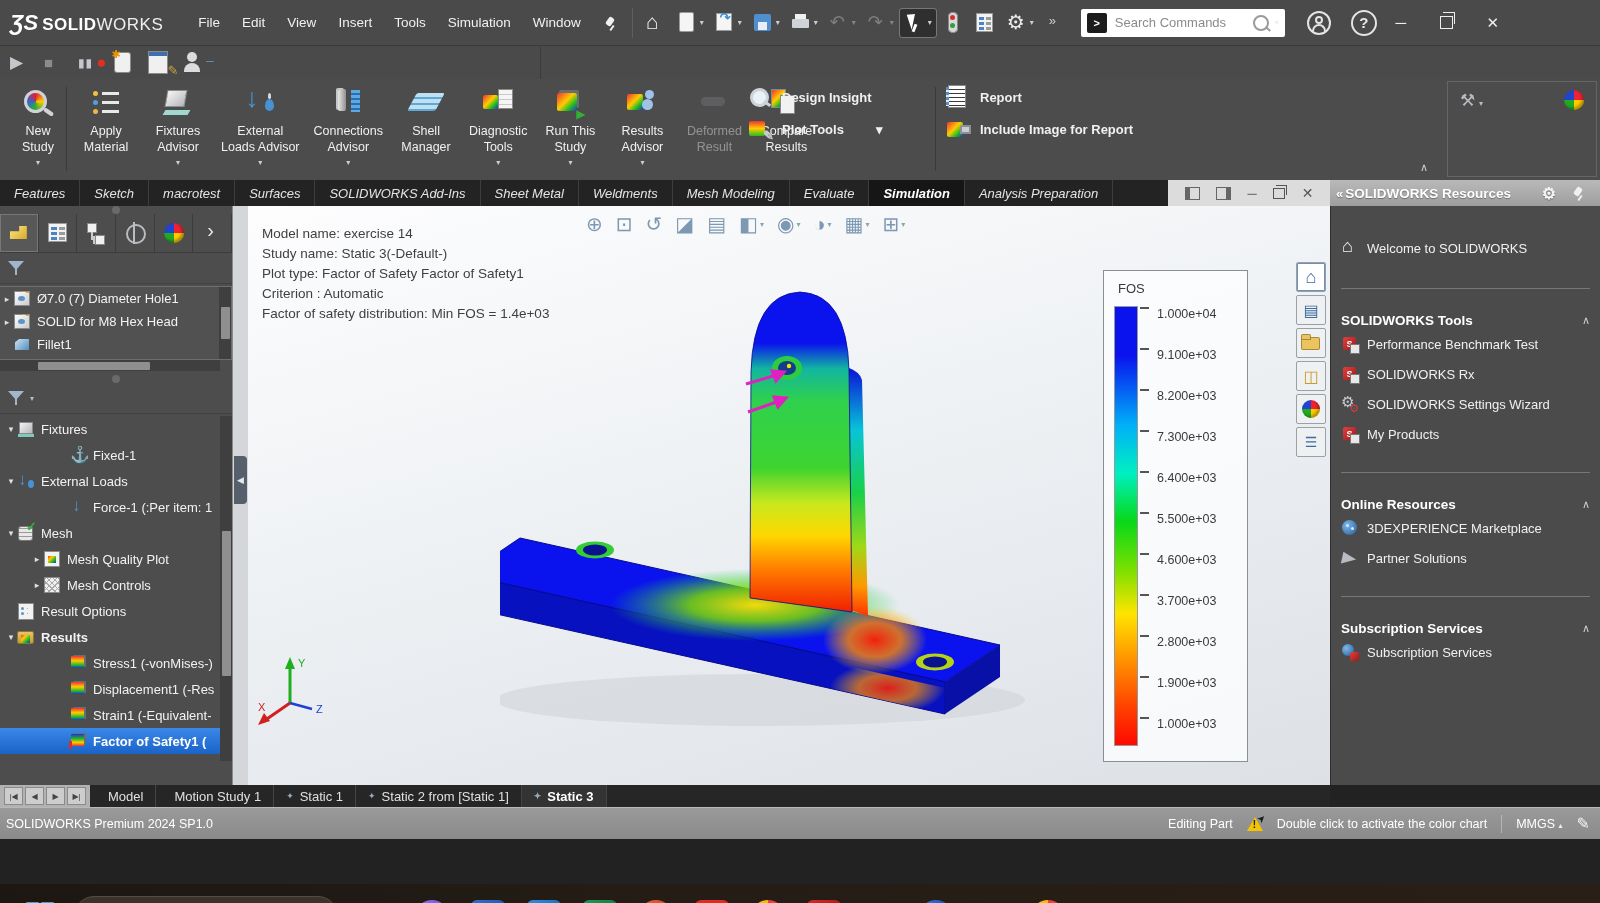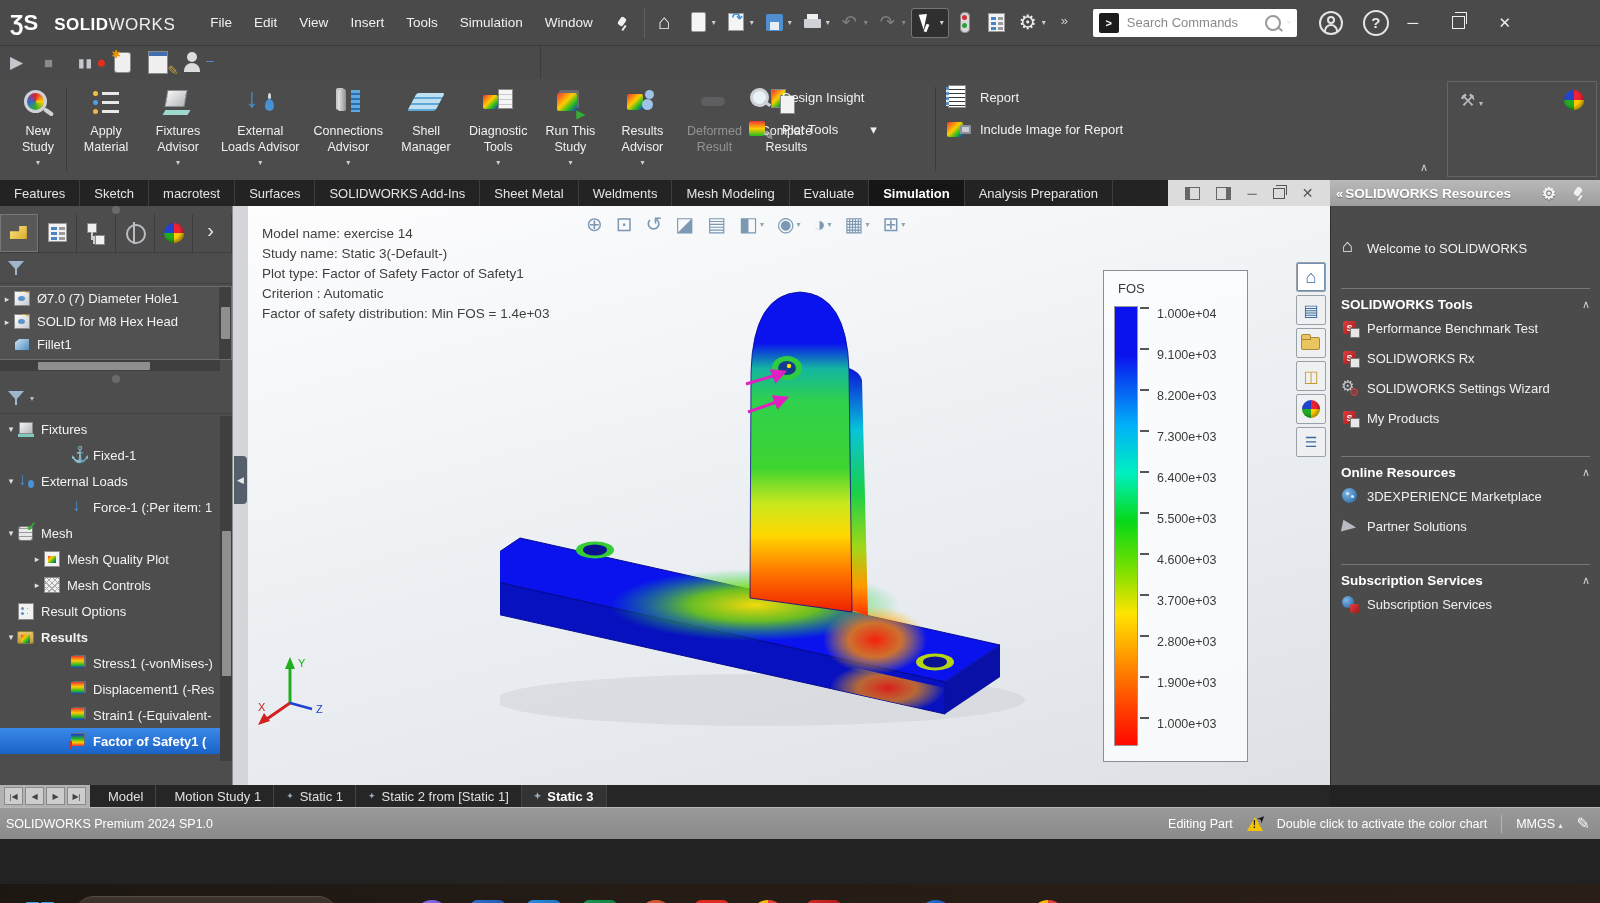--- a/index.html
+++ b/index.html
@@ -4,21 +4,21 @@
 <style>
   html,body{margin:0;padding:0;background:#222;}
   #app{position:relative;width:1600px;height:903px;overflow:hidden;
        font-family:"Liberation Sans",sans-serif;font-size:13px;color:#e8e8e8;
        -webkit-font-smoothing:antialiased;}
   b{font-weight:bold;}
   
   #titlebar{position:absolute;left:0;top:0;width:1600px;height:45px;background:#4a4a4a;
             display:flex;align-items:center;}
   .logo{display:flex;align-items:baseline;margin-left:10px;color:#fff;}
-  .logo .ds{font-weight:bold;font-size:22px;margin-right:16px;}
+  .logo .ds{font-style:italic;font-weight:bold;font-size:22px;margin-right:4px;}
   .logo .sw{font-size:17px;letter-spacing:.5px;}
   .logo .sw .lt{font-weight:300;color:#eee;}
   .menus{display:flex;margin-left:24px;}
   .menu{padding:6px 11px;font-size:13.5px;color:#f0f0f0;cursor:default;}
   .pin-ic{width:14px;height:14px;display:inline-block;position:relative;margin:0 10px;}
   .pin-ic::before{content:"";position:absolute;left:5px;top:1px;width:6px;height:9px;background:#f0f0f0;border-radius:2px;transform:rotate(35deg);}
   .pin-ic::after{content:"";position:absolute;left:9px;top:9px;width:2px;height:6px;background:#f0f0f0;transform:rotate(35deg);}
   .vsep{width:1px;height:30px;background:#5e5e5e;margin:0 6px;}
   .qat{display:flex;align-items:center;}
   .qbtn{display:flex;align-items:center;padding:3px 4px;margin:0 1px;border-radius:2px;}
@@ -93,21 +93,21 @@
   [data-icon=diagnostic]::before{content:"";position:absolute;left:2px;top:8px;width:15px;height:14px;background:linear-gradient(135deg,#e33,#fc0 45%,#2b2,#23c);border-radius:2px;}
   [data-icon=diagnostic]::after{content:"";position:absolute;right:3px;top:3px;width:13px;height:18px;background:repeating-linear-gradient(180deg,#f5f5f5 0 4px,#c9c9c9 4px 5px);box-shadow:0 0 0 1px #8a8a8a;}
   [data-icon=run-study]::before{content:"";position:absolute;left:4px;top:6px;width:20px;height:18px;background:linear-gradient(135deg,#e33,#fc0 45%,#2b2,#23c);border-radius:2px;box-shadow:2px -3px 0 0 #6a6d70;}
   [data-icon=run-study]::after{content:"▶";position:absolute;right:2px;bottom:-2px;color:#33b033;font-size:12px;}
   [data-icon=results-adv]::before{content:"";position:absolute;left:2px;top:7px;width:16px;height:16px;background:linear-gradient(135deg,#e33,#fc0 45%,#2b2,#23c);border-radius:2px;}
   [data-icon=results-adv]::after{content:"";position:absolute;right:5px;top:3px;width:9px;height:9px;border-radius:50%;background:#9fc3e8;box-shadow:-2px 10px 0 1px #9fc3e8;}
   [data-icon=deformed]::before{content:"";position:absolute;left:4px;top:10px;width:24px;height:9px;background:#77797c;border-radius:5px;}
   [data-icon=compare]::before{content:"";position:absolute;left:3px;top:3px;width:13px;height:17px;background:linear-gradient(135deg,#e33,#fc0 45%,#2b2,#23c);box-shadow:0 0 0 1px #888;}
   [data-icon=compare]::after{content:"";position:absolute;left:12px;top:9px;width:13px;height:17px;background:#f2f2f2;box-shadow:0 0 0 1px #888;}
   .rb-stack{position:absolute;top:6px;display:flex;flex-direction:column;gap:8px;}
-  .rb-row{display:flex;align-items:center;gap:8px;font-size:13px;color:#f0f0f0;}
+  .rb-row{display:flex;align-items:center;gap:8px;font-size:13px;color:#f0f0f0;font-weight:bold;}
   .rb-ic-s{width:26px;height:24px;position:relative;flex:0 0 auto;}
   [data-icon=design-insight]::before{content:"";position:absolute;left:2px;top:3px;width:13px;height:13px;border-radius:50%;border:3px solid #cfd3d8;background:#e9f2f8;}
   [data-icon=design-insight]::after{content:"";position:absolute;left:15px;top:17px;width:8px;height:3px;background:#cfd3d8;transform:rotate(35deg);}
   [data-icon=plot-tools]::before{content:"";position:absolute;left:1px;top:4px;width:16px;height:15px;background:linear-gradient(180deg,#e33,#fc0,#2b2);border-radius:2px;}
   [data-icon=plot-tools]::after{content:"✎";position:absolute;right:0;bottom:-2px;color:#c8ccd2;font-size:13px;}
   [data-icon=report]::before{content:"";position:absolute;left:3px;top:1px;width:16px;height:21px;background:repeating-linear-gradient(180deg,#fff 0 3px,#3a3a3a 3px 4px);box-shadow:0 0 0 1px #888;}
   [data-icon=report]::after{content:"";position:absolute;left:0;top:2px;width:3px;height:19px;background:repeating-linear-gradient(180deg,#5a8fc0 0 3px,#dfe8f0 3px 5px);}
   [data-icon=include-image]::before{content:"";position:absolute;left:1px;top:5px;width:16px;height:15px;background:linear-gradient(135deg,#e33,#fc0 45%,#2b2,#23c);border-radius:2px;}
   [data-icon=include-image]::after{content:"";position:absolute;right:1px;top:8px;width:11px;height:9px;background:#c9ced4;border-radius:2px;box-shadow:inset 0 0 0 2px #8a8f95;}
   .rb-vline{position:absolute;top:8px;height:84px;width:1px;background:#3a3a3a;}
@@ -233,21 +233,21 @@
   [data-icon=sw-red]::before{content:"S";position:absolute;left:2px;top:2px;width:13px;height:13px;background:linear-gradient(135deg,#e04040,#a01818);color:#fff;font-size:9px;font-weight:bold;display:flex;align-items:center;justify-content:center;border-radius:2px;}
   [data-icon=sw-red]::after{content:"";position:absolute;right:0;bottom:0;width:8px;height:8px;background:#e8e8e8;box-shadow:0 0 0 1px #777;}
   [data-icon=score]::before{content:"◎";position:absolute;left:1px;top:0px;width:15px;height:15px;background:#2a7ab8;color:#dff;font-size:11px;display:flex;align-items:center;justify-content:center;border-radius:3px;}
   [data-icon=wizard]::before{content:"⚙";position:absolute;left:0;top:-2px;font-size:15px;color:#c8ccd2;}
   [data-icon=wizard]::after{content:"⚙";position:absolute;right:0;bottom:-2px;font-size:11px;color:#d04040;}
   [data-icon=globe]::before{content:"";position:absolute;left:1px;top:1px;width:15px;height:15px;border-radius:50%;background:radial-gradient(circle at 35% 35%,#7fb8e8,#1f5a96);}
   [data-icon=globe]::after{content:"";position:absolute;left:5px;top:5px;width:3px;height:3px;border-radius:50%;background:#cfe8ff;box-shadow:5px 3px 0 #cfe8ff;}
   [data-icon=partner]::before{content:"";position:absolute;left:1px;top:4px;border-left:14px solid #b8bcc2;border-top:5px solid transparent;border-bottom:7px solid transparent;transform:rotate(12deg);}
   [data-icon=subs]::before{content:"";position:absolute;left:1px;top:1px;width:12px;height:12px;border-radius:50%;background:radial-gradient(circle at 35% 35%,#7fb8e8,#1f5a96);}
   [data-icon=subs]::after{content:"";position:absolute;right:0;bottom:0;width:9px;height:9px;background:linear-gradient(135deg,#e04040,#a01818);border-radius:2px;}
-  .tp-section{margin-top:14px;border-top:1px solid #777;padding-top:8px;display:flex;align-items:center;}
+  .tp-section{margin-top:14px;border-top:1px solid #777;padding-top:24px;display:flex;align-items:center;}
   .tp-section .st{font-weight:bold;color:#fff;font-size:13.5px;flex:1;}
   .tp-section .chev{color:#cfcfcf;font-size:11px;}
   
   #modeltabs{position:absolute;left:0;top:785px;width:1330px;height:22px;background:#262626;display:flex;align-items:stretch;}
   #mt-nav{background:#b2b2b2;display:flex;align-items:center;padding:0 4px;gap:2px;}
   .mt-btn{width:17px;height:16px;background:#cdcdcd;border:1px solid #8a8a8a;color:#444;font-size:8px;display:flex;align-items:center;justify-content:center;}
   .mtab{display:flex;align-items:center;padding:0 12px;border-right:1px solid #444;color:#e0e0e0;font-size:13px;white-space:nowrap;}
   .mtab.active{color:#fff;font-weight:bold;background:#333;}
   .mtab .sic{color:#9ab;font-size:9px;margin-right:6px;}
   
@@ -489,21 +489,21 @@
         </div>
       </div>
     <span class="rb-collapse">∧</span>
     <div class="rb-right">
       <span><span class="tool">⚒</span> <span class="caret">▾</span></span>
       <span class="sphere"></span>
     </div>
   </div>
 
   <div id="cmdtabs">
-    <div style="display:flex;">
+    <div style="display:flex;font-style:italic;">
 
     <span class="ctab">Features</span>
         <span class="ctab">Sketch</span>
         <span class="ctab">macrotest</span>
         <span class="ctab">Surfaces</span>
         <span class="ctab">SOLIDWORKS Add-Ins</span>
         <span class="ctab">Sheet Metal</span>
         <span class="ctab">Weldments</span>
         <span class="ctab">Mesh Modeling</span>
         <span class="ctab">Evaluate</span>

